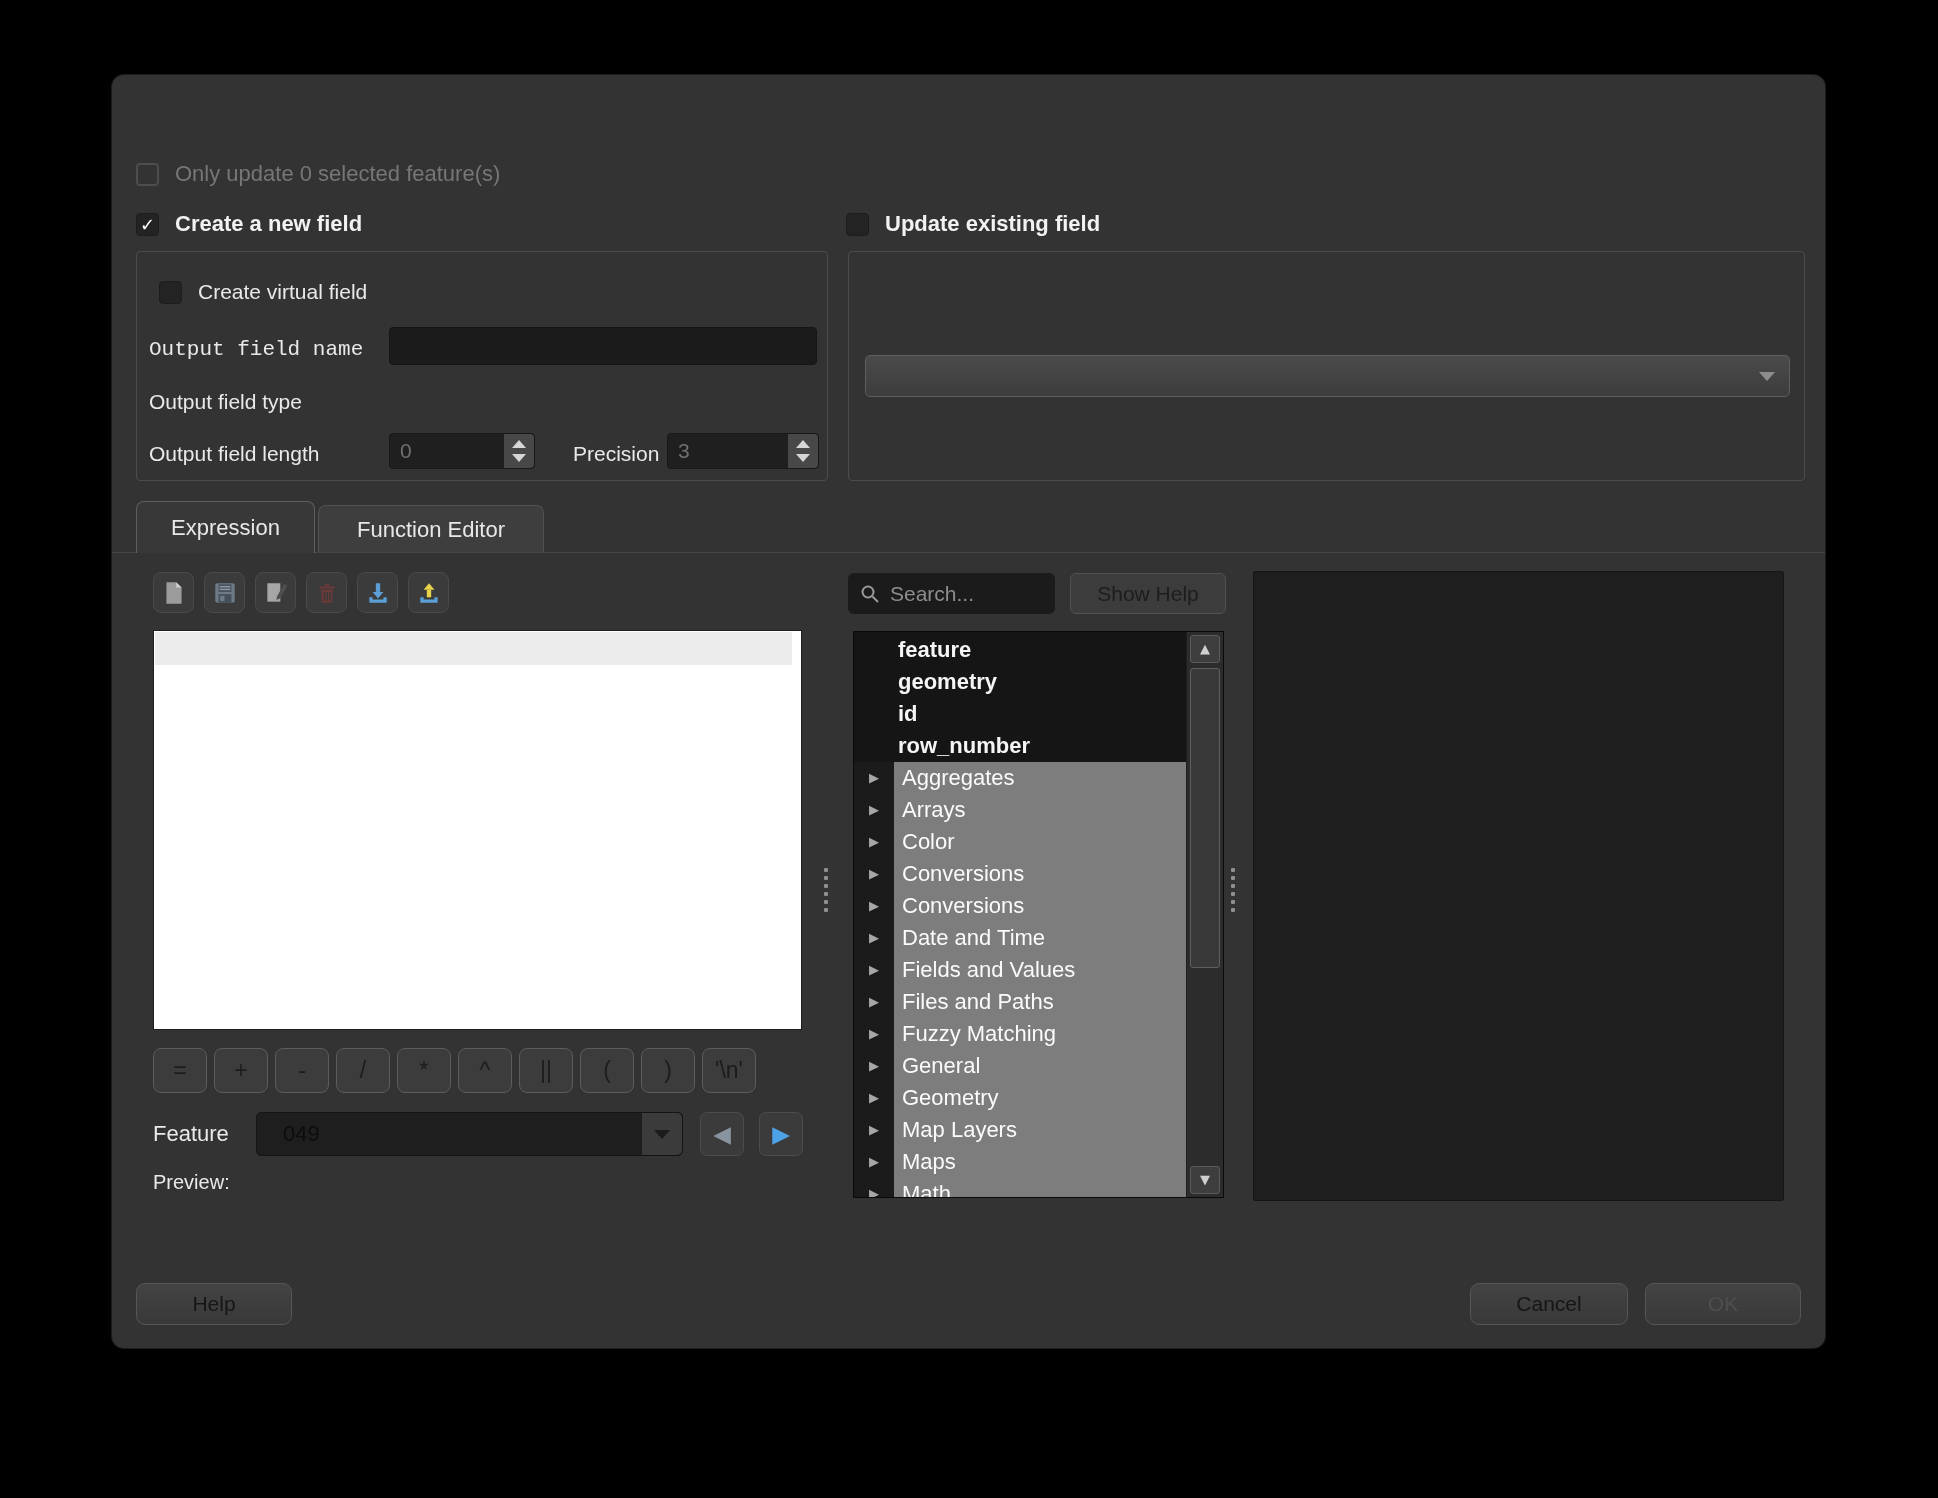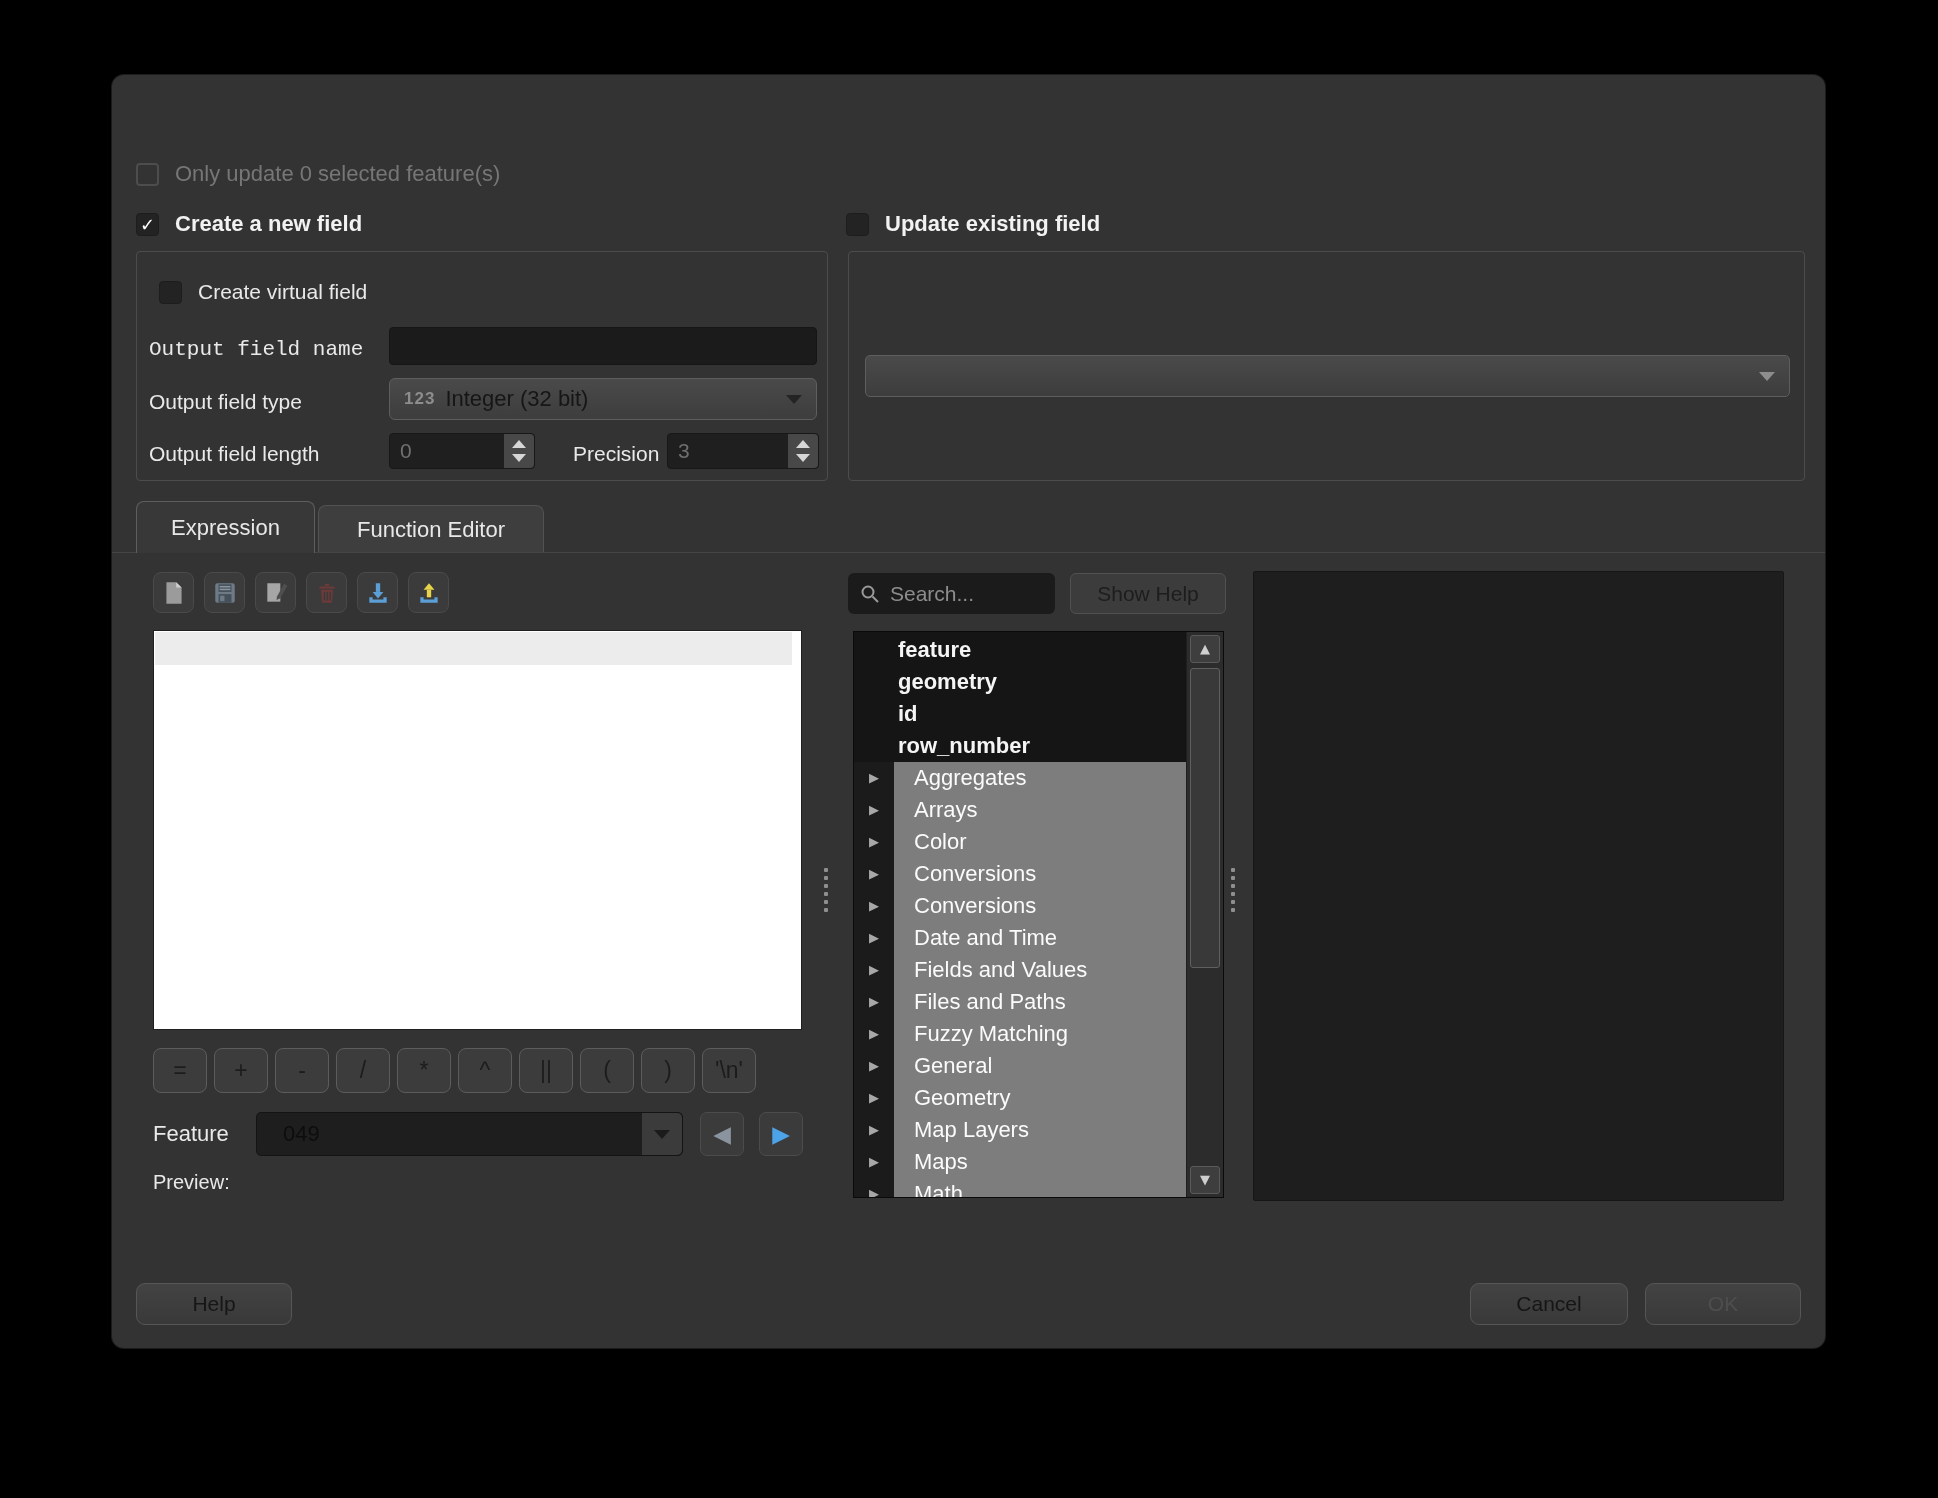--- a/index.html
+++ b/index.html
@@ -117,21 +117,21 @@
               border:1px solid #515151; border-radius:6px; color:#1d1d1d; font-size:21px;
               display:flex; align-items:center; justify-content:center; }
 
   
   #funclist { position:absolute; left:741px; top:556px; width:371px; height:567px; background:#151515;
               border:1px solid #0a0a0a; overflow:hidden; padding-top:2px; }
   .fl-var { width:332px; height:32px; line-height:32px; padding-left:44px; color:#f5f5f5;
             font-weight:bold; font-size:22px; background:#151515; }
   .fl-group { width:332px; height:32px; display:flex; }
   .fl-arrow { width:40px; flex:none; color:#a8a8a8; font-size:13px; text-align:center; line-height:32px; background:#1b1b1b; }
-  .fl-gtext { flex:1; background:#7d7d7d; color:#fbfbfb; font-size:22px; line-height:32px; padding-left:20px; }
+  .fl-gtext { flex:1; background:#7d7d7d; color:#fbfbfb; font-size:22px; line-height:32px; padding-left:8px; }
   #fl-scroll { position:absolute; right:0; top:0; width:37px; height:100%; background:#2c2c2c; border-left:1px solid #1f1f1f; }
   .scr-btn { position:absolute; left:3px; right:3px; height:28px; background:#3e3e3e; border:1px solid #5a5a5a;
              border-radius:3px; color:#cfcfcf; text-align:center; line-height:26px; font-size:13px; }
   #scr-up { top:3px; } #scr-down { bottom:3px; }
   #scr-thumb { position:absolute; left:3px; right:3px; top:36px; height:300px; background:#393939;
                border:1px solid #5f5f5f; border-radius:3px; }
 
   
   .vdots { position:absolute; width:4px; display:flex; flex-direction:column; gap:4px; }
   .vdots i { width:4px; height:4px; background:#8f8f8f; border-radius:1px; }
@@ -173,25 +173,20 @@
   </div>
 
   <div class="groupbox" id="gb-left">
     <div class="hrow" id="row-virtual">
       <span class="cb dark"></span>
       <span class="lbl">Create virtual field</span>
     </div>
     <div class="gb-lbl" id="lbl-name">Output field name</div>
     <input id="inp-name" type="text" style="">
     <div class="gb-lbl" id="lbl-type">Output field type</div>
-    <div class="combo" id="combo-type">
-      <span class="badge123">123</span>
-      <span class="combo-text-dark">Integer (32 bit)</span>
-      <span class="arr-down-dark"></span>
-    </div>
     <div class="gb-lbl" id="lbl-len">Output field length</div>
     <div class="spin" id="spin-len">
       <span class="val">0</span>
       <span class="arrows">
           <i class="tri-up"></i>
           <i class="tri-down"></i>
         </span>
     </div>
     <div id="lbl-prec">Precision</div>
     <div class="spin" id="spin-prec">

